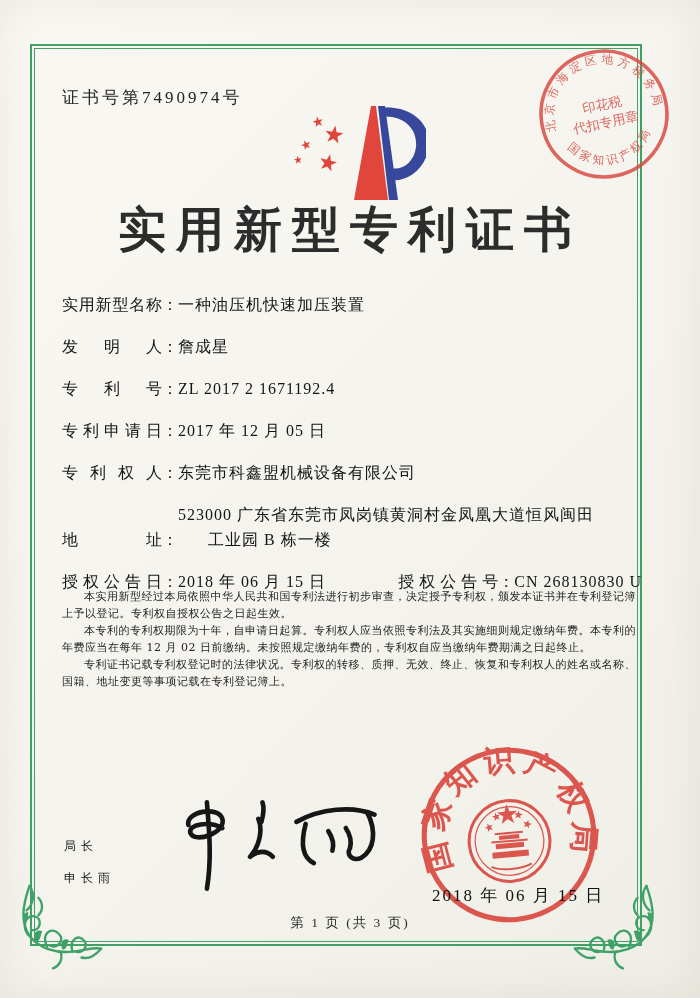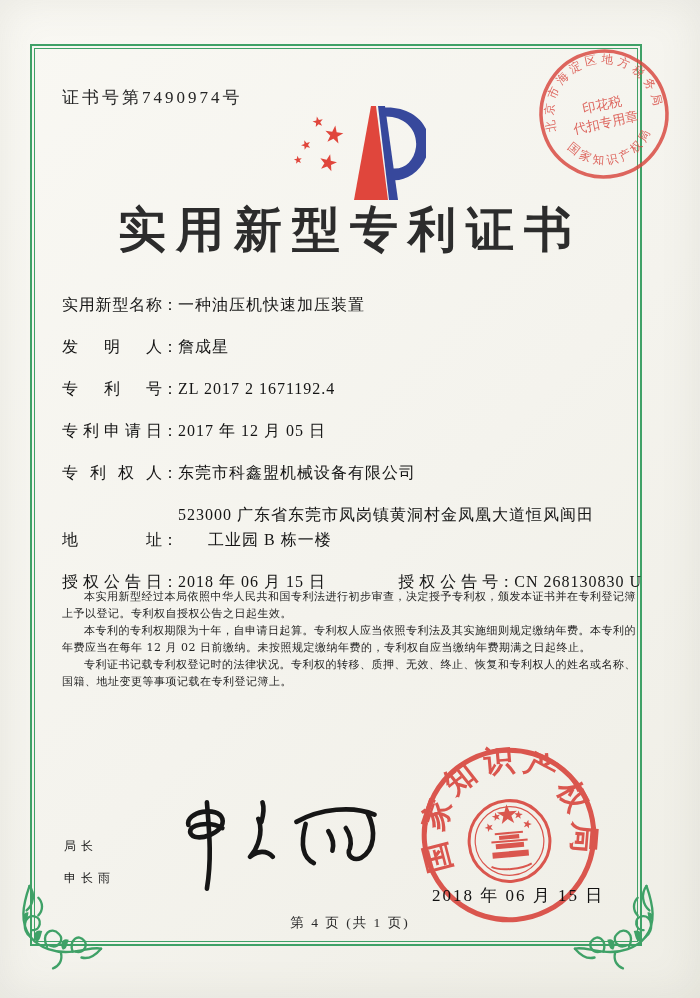--- a/index.html
+++ b/index.html
@@ -267,15 +267,15 @@
       <g fill="none" stroke="#d8463e" stroke-width="2">
         <path d="M92,104 L120,104"></path>
         <path d="M88,112 L124,112"></path>
         <path d="M86,136 C94,141 116,141 126,136"></path>
       </g>
     </g>
   </svg>
 
   <div class="seal-date">2018 年 06 月 15 日</div>
 
-  <div class="footer">第 4 页 (共 1 页)</div>
+  <div class="footer">第 1 页 (共 3 页)</div>
 
 </div>
 
 </body></html>

